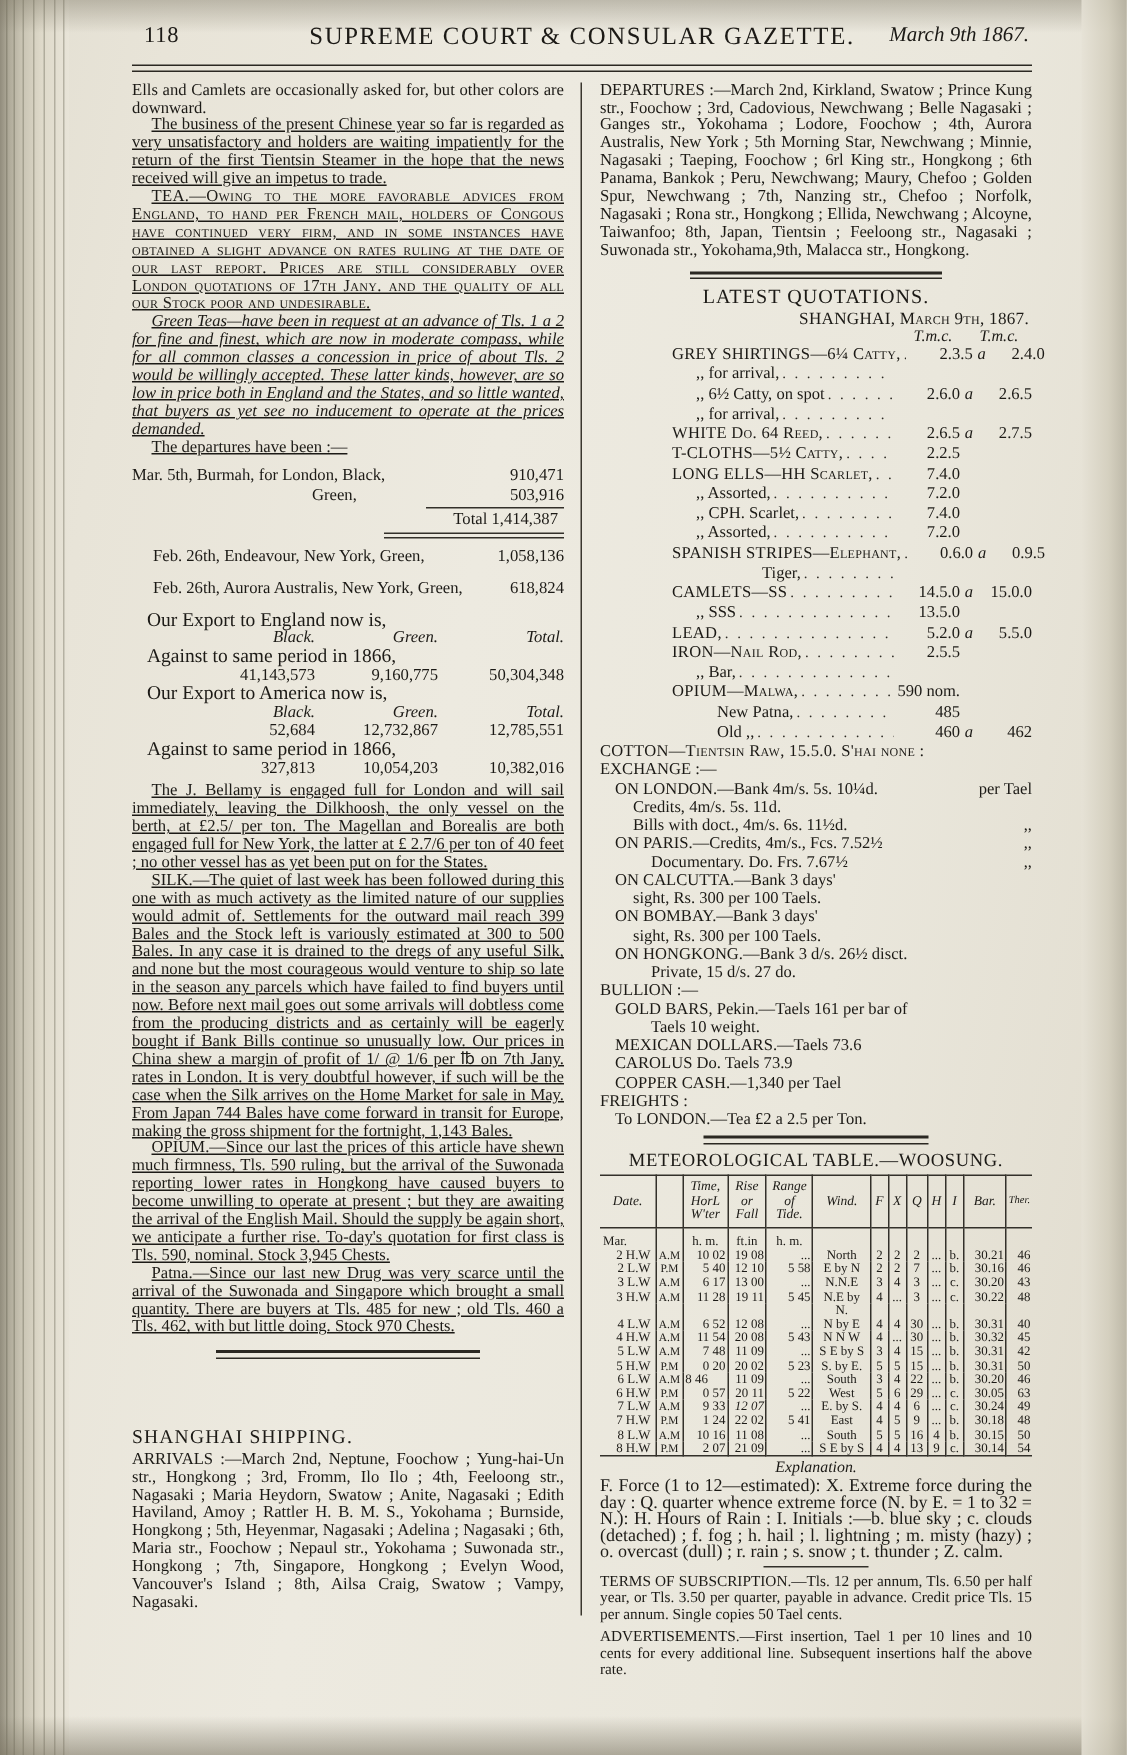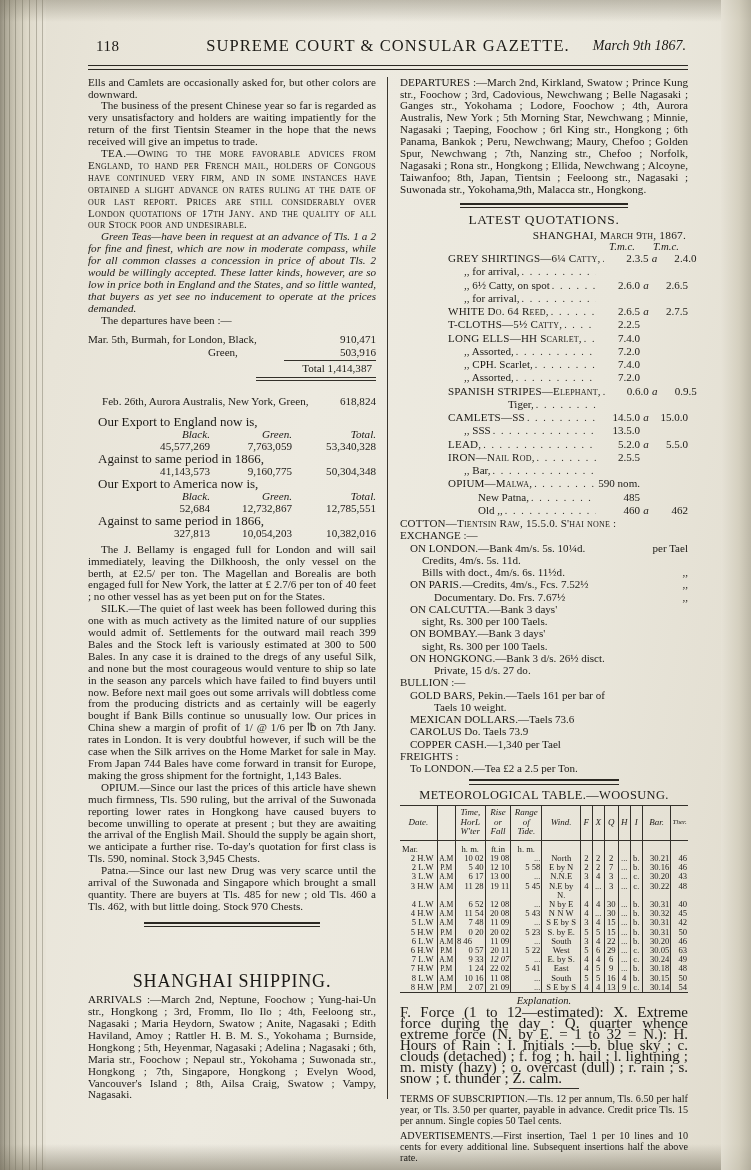--- a/index.html
+++ b/index.html
@@ -25,21 +25,21 @@
     opacity:.85;
   }
   .edge-lines{position:absolute;left:0;top:0;width:46px;height:100%;}
   .edge-lines i{position:absolute;top:0;height:100%;width:1px;background:rgba(90,85,70,.35);}
   .bottom-shade{position:absolute;left:0;bottom:0;width:100%;height:26px;
     background:linear-gradient(0deg,rgba(120,114,96,.55),rgba(120,114,96,0));}
   .top-shade{position:absolute;left:0;top:0;width:100%;height:22px;
     background:linear-gradient(180deg,rgba(120,114,96,.40),rgba(120,114,96,0));}
 
   .sheet{
-    position:absolute;left:88px;top:36px;width:600px;height:1105px;
+    position:absolute;left:88px;top:14px;width:600px;height:1105px;
     color:#1c1a16;
   }
 
   
   .masthead{position:relative;height:26px;}
   .folio{position:absolute;left:8px;top:2px;font-size:15px;letter-spacing:.5px;}
   .mast-title{
     position:absolute;left:0;right:0;top:0;text-align:center;
     font-size:16.5px;letter-spacing:1.1px;
   }
@@ -52,21 +52,21 @@
   .col-left{left:0;}
   .col-right{left:312px;}
   .colrule{position:absolute;left:299px;top:0;width:1px;height:1022px;background:#3a362e;}
 
   p, .ln{
     font-size:11.1px;line-height:11.9px;margin:0;
     text-align:justify;text-justify:inter-word;
     hyphens:none;
   }
   p{margin-bottom:0;}
-  .ind{text-indent:13px;}
+  .ind{text-indent:13px;text-decoration:underline;}
   .sc{font-variant:small-caps;letter-spacing:.2px;}
   .it{font-style:italic;}
 
   
   .dep-line{font-size:11.1px;line-height:13px;display:flex;}
   .dep-line .nm{flex:1 1 auto;white-space:nowrap;overflow:hidden;}
   .dep-line .vl{flex:0 0 auto;text-align:right;width:56px;}
   .sub-rule{border-top:1px solid #33302a;width:92px;margin:1px 0 1px auto;}
   .tot{font-size:11.1px;line-height:13px;text-align:right;padding-right:4px;}
   .dbl-rule{border-top:1px solid #33302a;border-bottom:1px solid #33302a;height:2px;width:120px;margin:2px 0 2px auto;}
@@ -75,21 +75,21 @@
   .exp-head{font-size:13px;line-height:12.4px;}
   .exp-cols{display:flex;justify-content:flex-end;gap:0;font-size:11.1px;line-height:12.4px;}
   .exp-cols span{display:inline-block;text-align:right;}
   .c1{width:72px;}
   .c2{width:82px;}
   .c3{width:84px;font-family:Liberation Serif, serif;}
   .exp-lbl{font-style:italic;}
 
   
   .secrule{border-top:2.2px solid #2b2822;border-bottom:1px solid #2b2822;height:2.4px;width:176px;margin:9px auto 4px auto;}
-  .sechead{text-align:center;font-size:18px;letter-spacing:.8px;margin-bottom:2px;margin-top:44px;}
+  .sechead{text-align:left;font-size:13px;letter-spacing:.8px;margin-bottom:2px;margin-top:44px;}
 
   
   .q-title{text-align:center;font-size:13.4px;letter-spacing:.7px;margin:4px 0 1px;}
   .q-place{text-align:right;font-size:11.4px;margin-bottom:0px;padding-right:2px;}
   .q-units{display:flex;justify-content:flex-end;font-size:10.8px;font-style:italic;line-height:11px;}
   .q-units span{display:inline-block;text-align:center;}
   .u1{width:44px;}
   .u2{width:44px;}
   .qrow{display:flex;align-items:baseline;font-size:11.05px;line-height:12.25px;white-space:nowrap;}
   .qrow .lbl{flex:0 0 auto;padding-left:48px;}
@@ -111,21 +111,21 @@
   table.met td,table.met th{border-left:1px solid #33302a;border-right:1px solid #33302a;
     padding:0 1px;text-align:center;font-weight:normal;vertical-align:middle;}
   table.met tr.hdr th{border-top:1px solid #33302a;border-bottom:1px solid #33302a;
     font-style:italic;font-size:9px;line-height:9.6px;height:34px;}
   table.met tr.units td{padding-top:4px;}
   table.met tr.last td{border-bottom:1px solid #33302a;}
   .ampm{font-variant:small-caps;font-size:7.6px;}
   .wd{white-space:nowrap;}
 
   .expl{text-align:center;font-style:italic;font-size:10.6px;margin:2px 0 1px;}
-  .small{font-size:15px;line-height:11px;text-align:justify;}
+  .small{font-size:12px;line-height:11px;text-align:justify;}
   .terms{font-size:10.2px;line-height:11px;text-align:justify;margin-top:4px;}
 
   .tiny-rule{border-top:1px solid #33302a;width:100%;margin:3px 0;}
 </style>
 </head>
 <body>
 
 <div id="page">
   <div class="edge-lines">
     <i style="left:4px"></i>
@@ -169,39 +169,38 @@
           <div class="dep-line" style="padding-left:120px">
             <span class="nm">Green,</span>
             <span class="vl">503,916</span>
           </div>
           <div class="sub-rule"></div>
           <div class="tot">Total 1,414,387</div>
           <div class="dbl-rule"></div>
         </div>
 
         <div style="height:4px"></div>
+        <div class="dep-line" style="padding-left:14px">
+          <span class="nm">Feb. 26th, Endeavour, New York, Green,</span>
+          <span class="vl">1,058,136</span>
+        </div>
         <div style="height:8px"></div>
         <div class="dep-line" style="padding-left:14px">
           <span class="nm">Feb. 26th, Aurora Australis, New York, Green,</span>
           <span class="vl">618,824</span>
         </div>
 
         <div style="height:8px"></div>
 
         <div>
           <div class="exp-head" style="padding-left:10px">Our Export to England now is,</div>
           <div class="exp-cols exp-lbl">
             <span class="c1">Black.</span>
             <span class="c2">Green.</span>
             <span class="c3">Total.</span>
-          </div>
-          <div class="exp-cols">
-            <span class="c1">45,577,269</span>
-            <span class="c2">7,763,059</span>
-            <span class="c3">53,340,328</span>
           </div>
           <div class="exp-head" style="padding-left:10px">Against to same period in 1866,</div>
           <div class="exp-cols">
             <span class="c1">41,143,573</span>
             <span class="c2">9,160,775</span>
             <span class="c3">50,304,348</span>
           </div>
           <div class="exp-head" style="padding-left:10px">Our Export to America now is,</div>
           <div class="exp-cols exp-lbl">
             <span class="c1">Black.</span>

